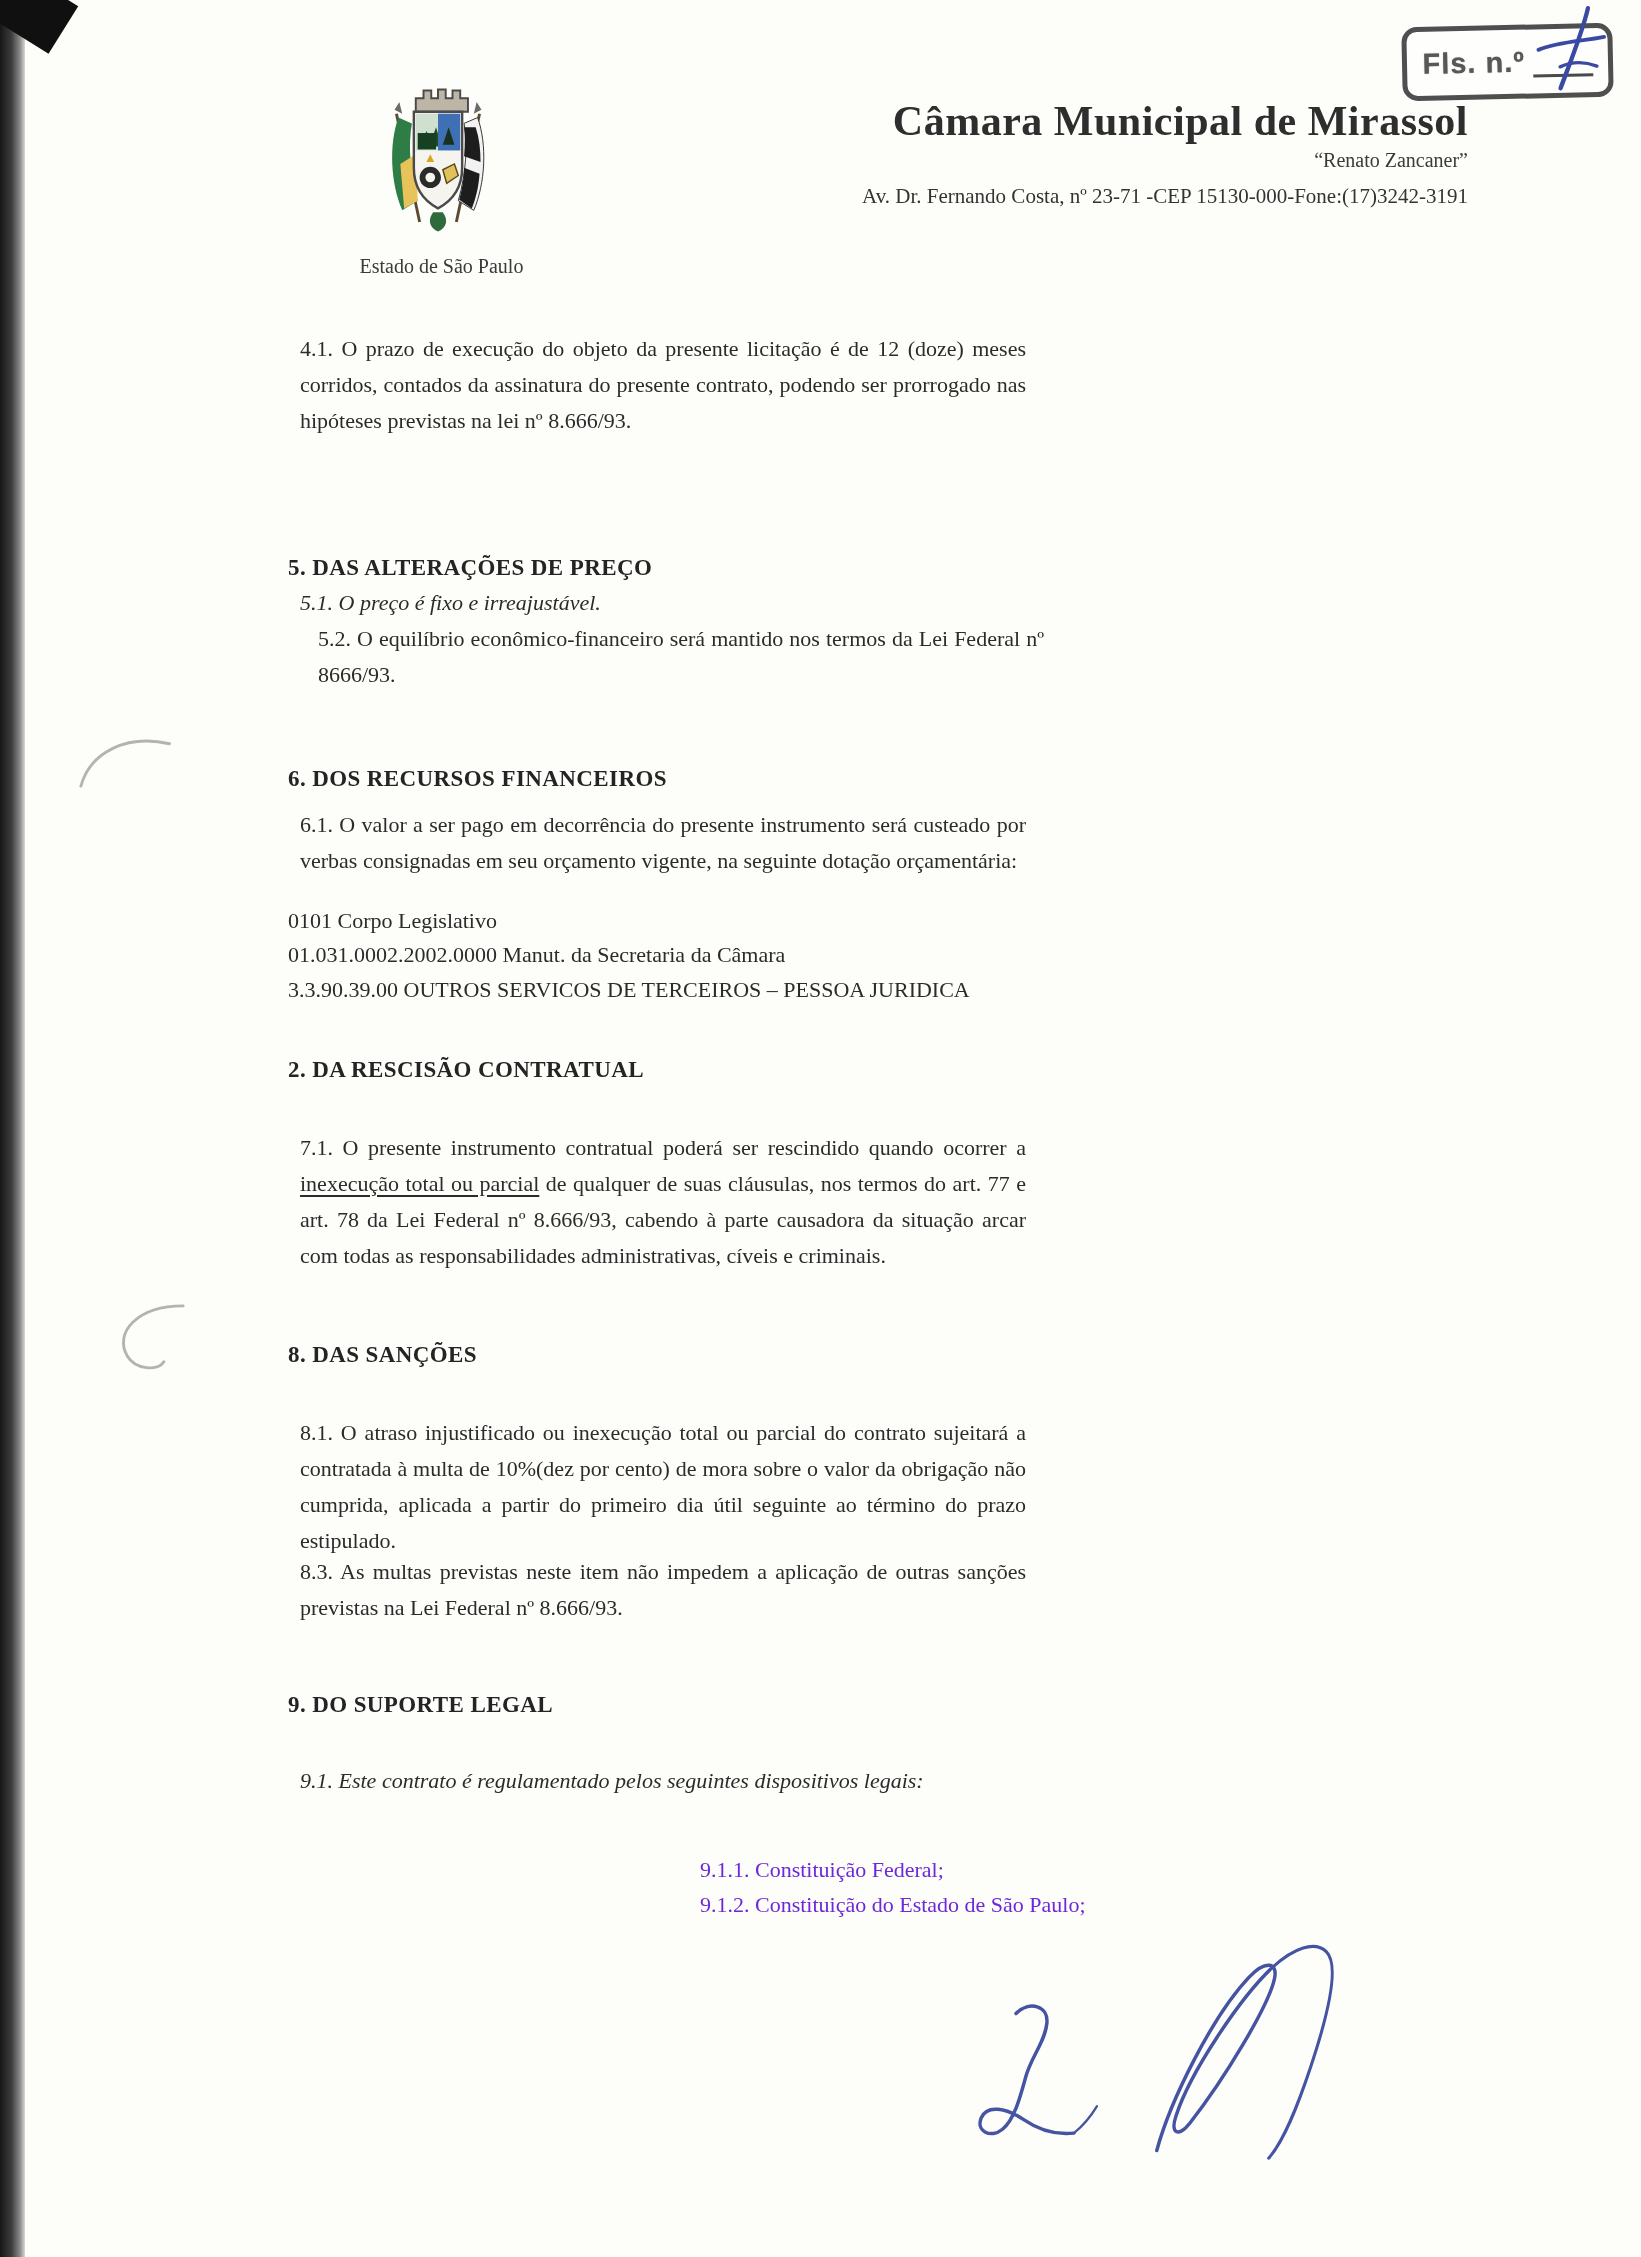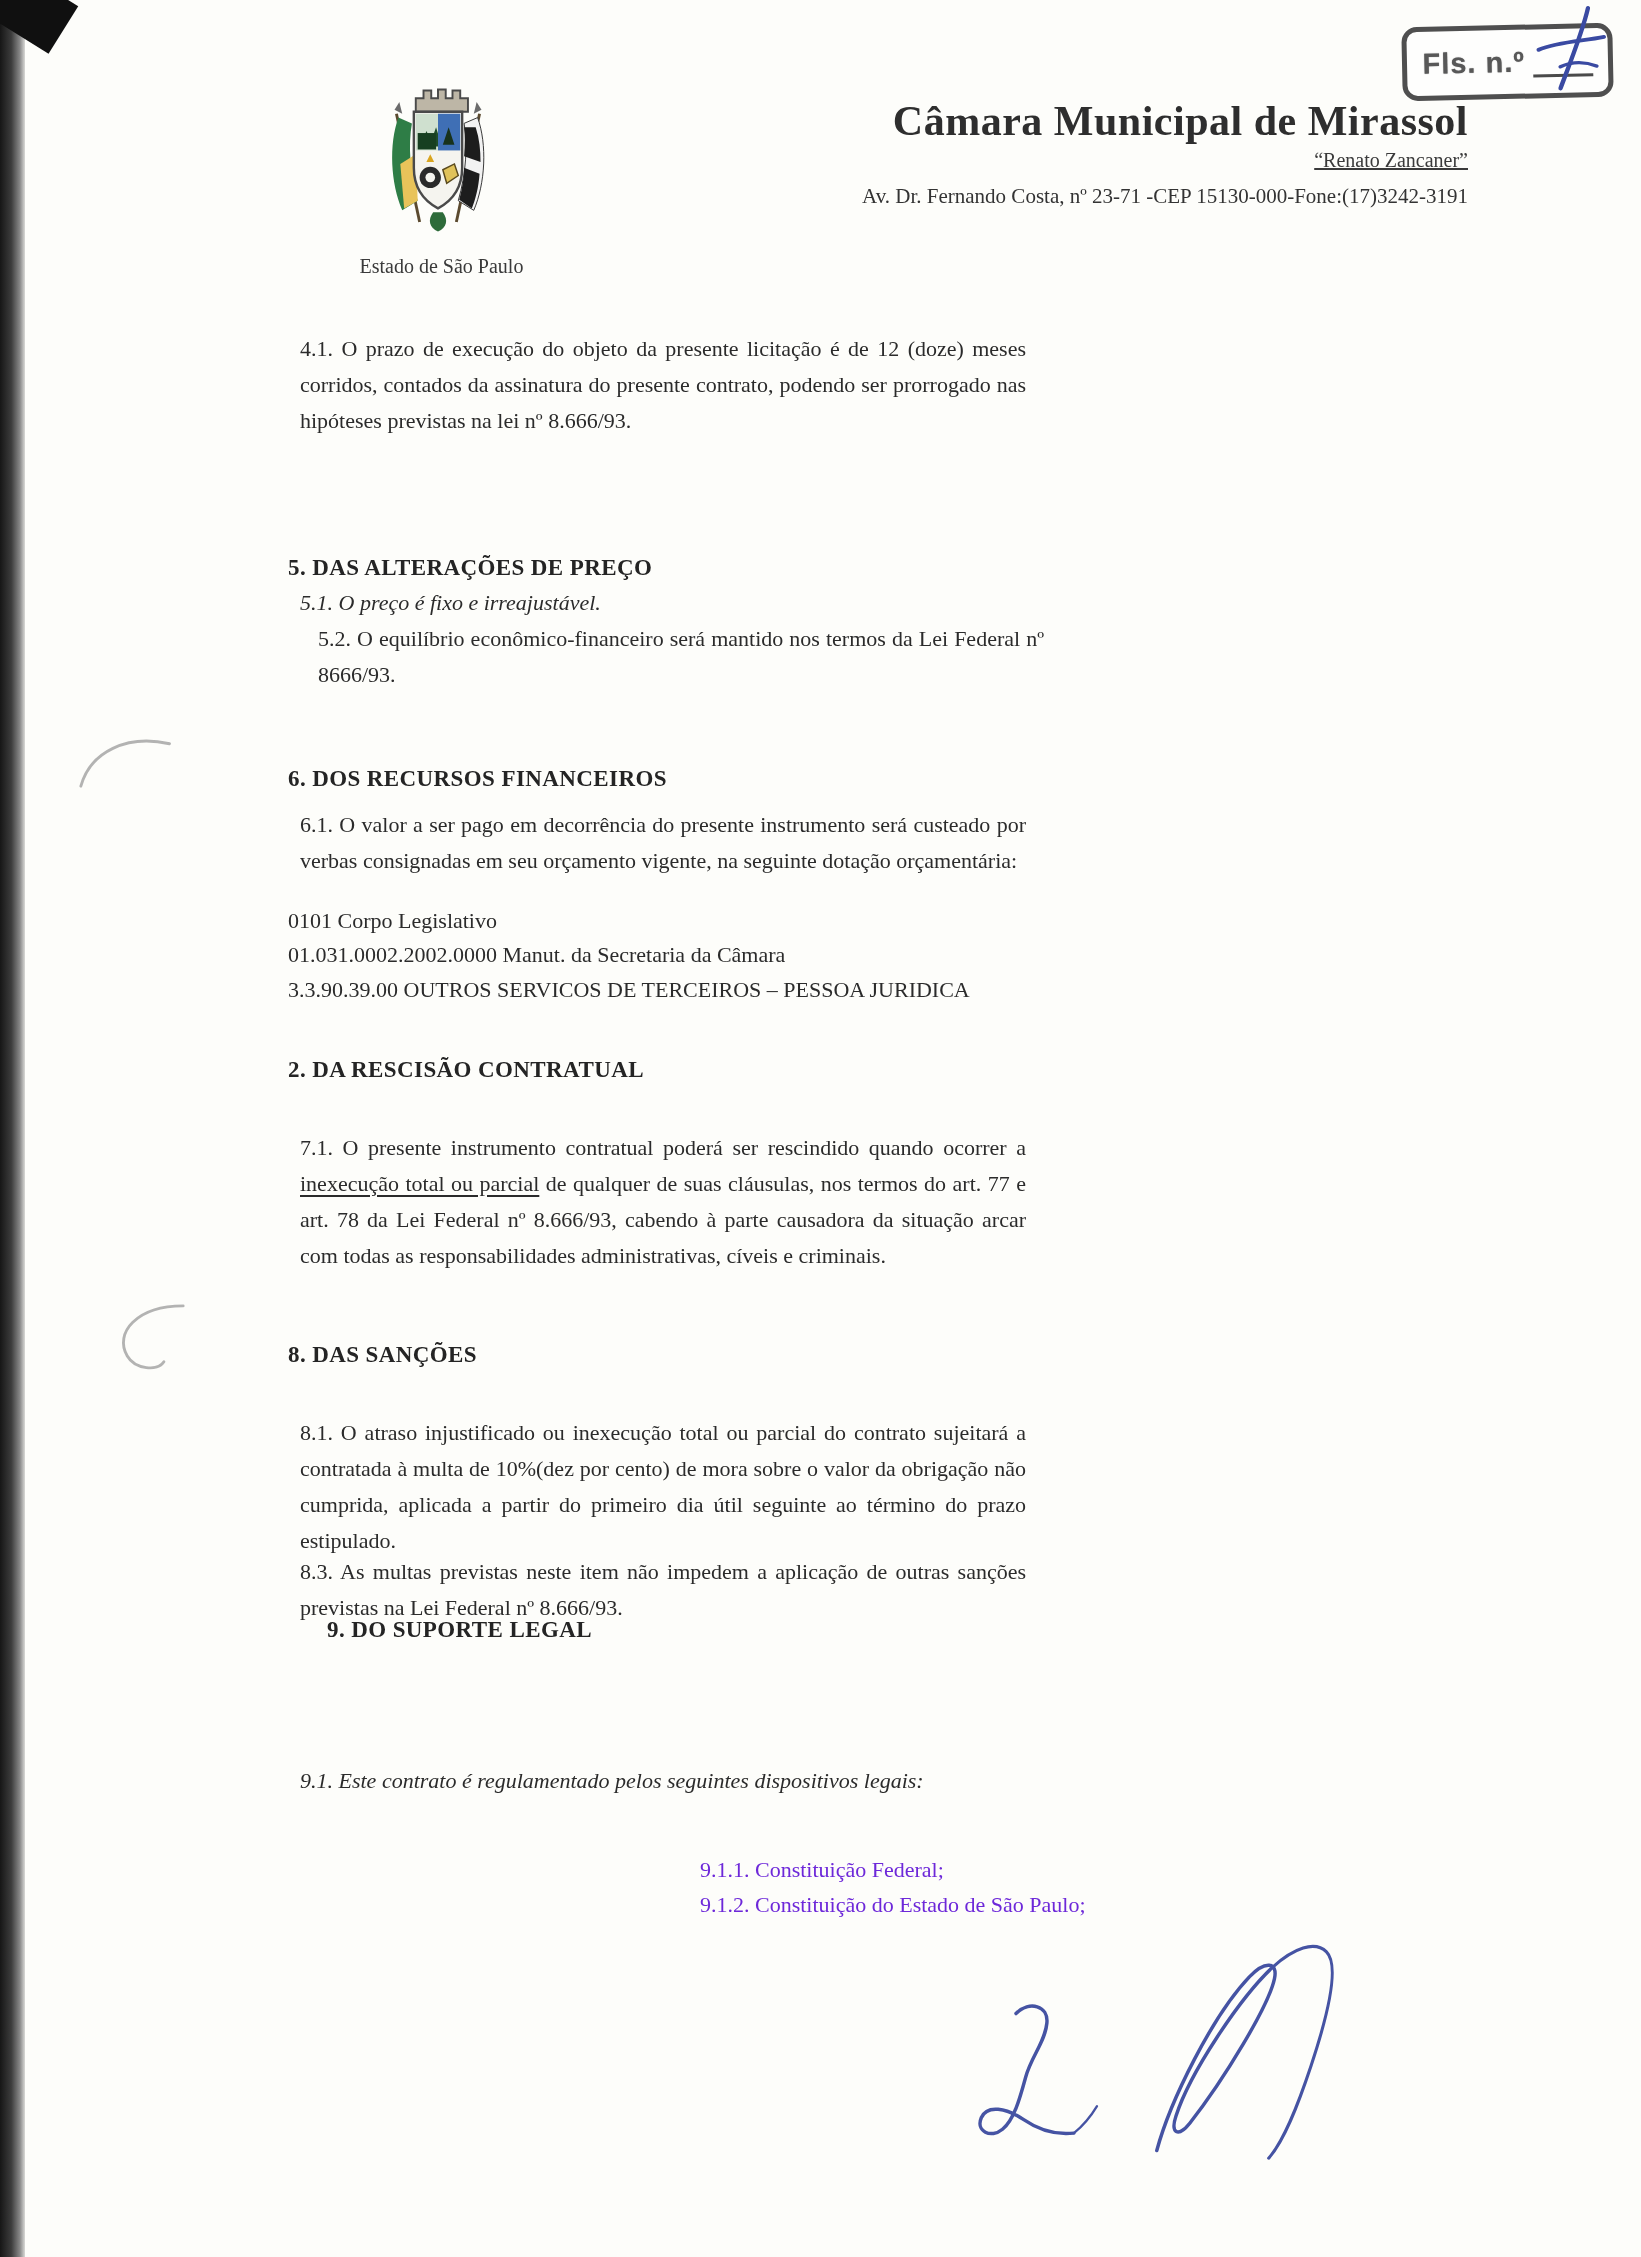--- a/index.html
+++ b/index.html
@@ -42,21 +42,21 @@
   }
   .fls-hand{position:absolute;left:-5.8px;top:-42px;}
   
   .logo{position:absolute;left:375px;top:77px;width:126px;height:172px;}
   .logo-caption{
     position:absolute;left:340px;top:255px;width:203px;
     font-size:20px;color:#3a3a3a;text-align:center;
   }
   .header-text{position:absolute;left:483px;top:97px;width:985px;text-align:right;}
   .header-title{font-size:42px;font-weight:bold;color:#2e2e2e;letter-spacing:0.5px;}
-  .header-subtitle{font-size:20px;color:#3a3a3a;margin-top:3.9px;text-decoration:underline;}
+  .header-subtitle{font-size:20px;color:#3a3a3a;margin-top:3.9px;}
   .header-address{font-size:21px;color:#333;margin-top:12px;}
   
   .para{
     position:absolute;left:300px;width:726px;
     font-size:22px;line-height:36px;color:#2b2b2b;
     text-align:justify;
   }
   .para.noj{text-align:left;font-style:italic;}
   .sec-title{
     position:absolute;left:288px;
@@ -143,21 +143,21 @@
   <div class="budget-line" style="top:942px;">01.031.0002.2002.0000 Manut. da Secretaria da Câmara</div>
   <div class="budget-line" style="top:977px;">3.3.90.39.00 OUTROS SERVICOS DE TERCEIROS – PESSOA JURIDICA</div>
 
   <div class="sec-title" style="top:1057px;">2. DA RESCISÃO CONTRATUAL</div>
   <div class="para" style="top:1130px;"><span>7.1. O presente instrumento contratual poderá ser rescindido quando ocorrer a </span><span class="u">inexecução total ou parcial</span><span> de qualquer de suas cláusulas, nos termos do art. 77 e art. 78 da Lei Federal nº 8.666/93, cabendo à parte causadora da situação arcar com todas as responsabilidades administrativas, cíveis e criminais.</span></div>
 
   <div class="sec-title" style="top:1342px;">8. DAS SANÇÕES</div>
   <div class="para" style="top:1415px;">8.1. O atraso injustificado ou inexecução total ou parcial do contrato sujeitará a contratada à multa de 10%(dez por cento) de mora sobre o valor da obrigação não cumprida, aplicada a partir do primeiro dia útil seguinte ao término do prazo estipulado.</div>
   <div class="para" style="top:1554px;">8.3. As multas previstas neste item não impedem a aplicação de outras sanções previstas na Lei Federal nº 8.666/93.</div>
 
-  <div class="sec-title" style="top:1617px;margin-left:39px;">9. DO SUPORTE LEGAL</div>
+  <div class="sec-title" style="top:1692px;">9. DO SUPORTE LEGAL</div>
   <div class="para noj" style="top:1763px;">9.1. Este contrato é regulamentado pelos seguintes dispositivos legais:</div>
   <div class="legal-item" style="top:1857px;">9.1.1. Constituição Federal;</div>
   <div class="legal-item" style="top:1892px;">9.1.2. Constituição do Estado de São Paulo;</div>
 
   <svg class="signature" width="502" height="270" viewBox="0 0 520 280">
     <g fill="none" stroke="#36459c" stroke-width="3.6" stroke-linecap="round" opacity="0.92">
 
       <path d="M92,96 c14,-14 34,-8 32,10 c-2,20 -16,34 -22,56 c-6,22 -12,44 -24,54 c-12,10 -28,2 -22,-12 c6,-14 26,-10 44,2 c16,11 34,16 52,14"></path>
       <path d="M152,220 c10,-8 18,-18 24,-28" stroke-width="2.4"></path>
 

